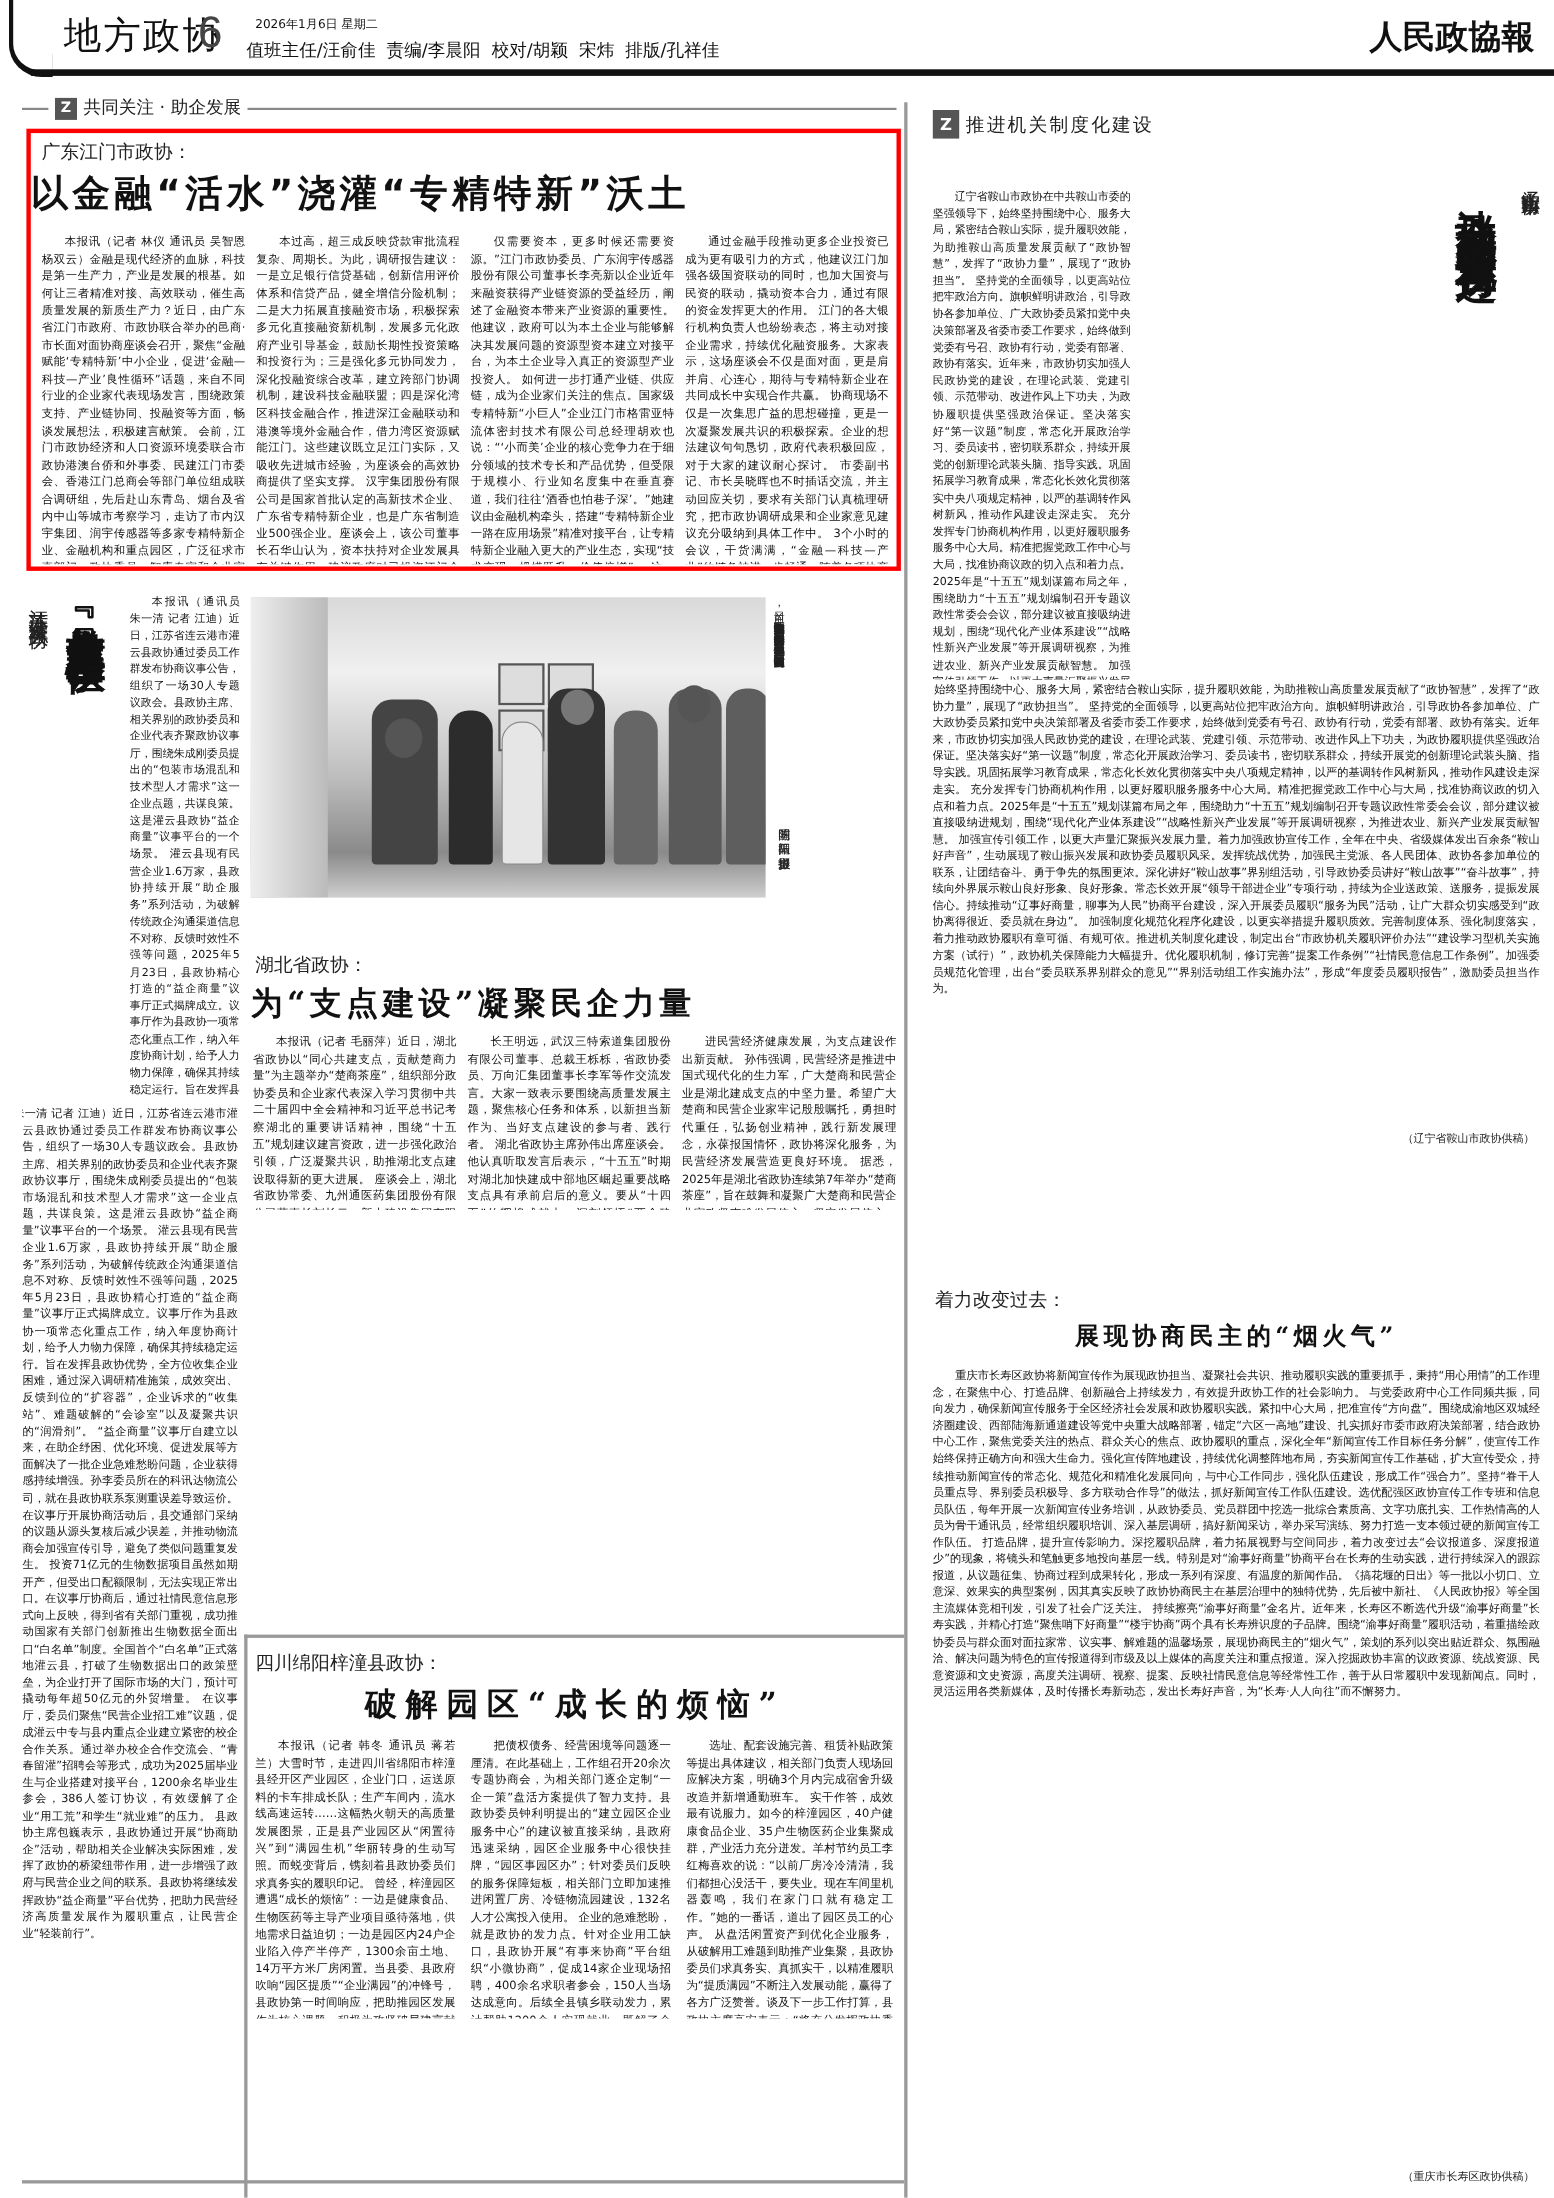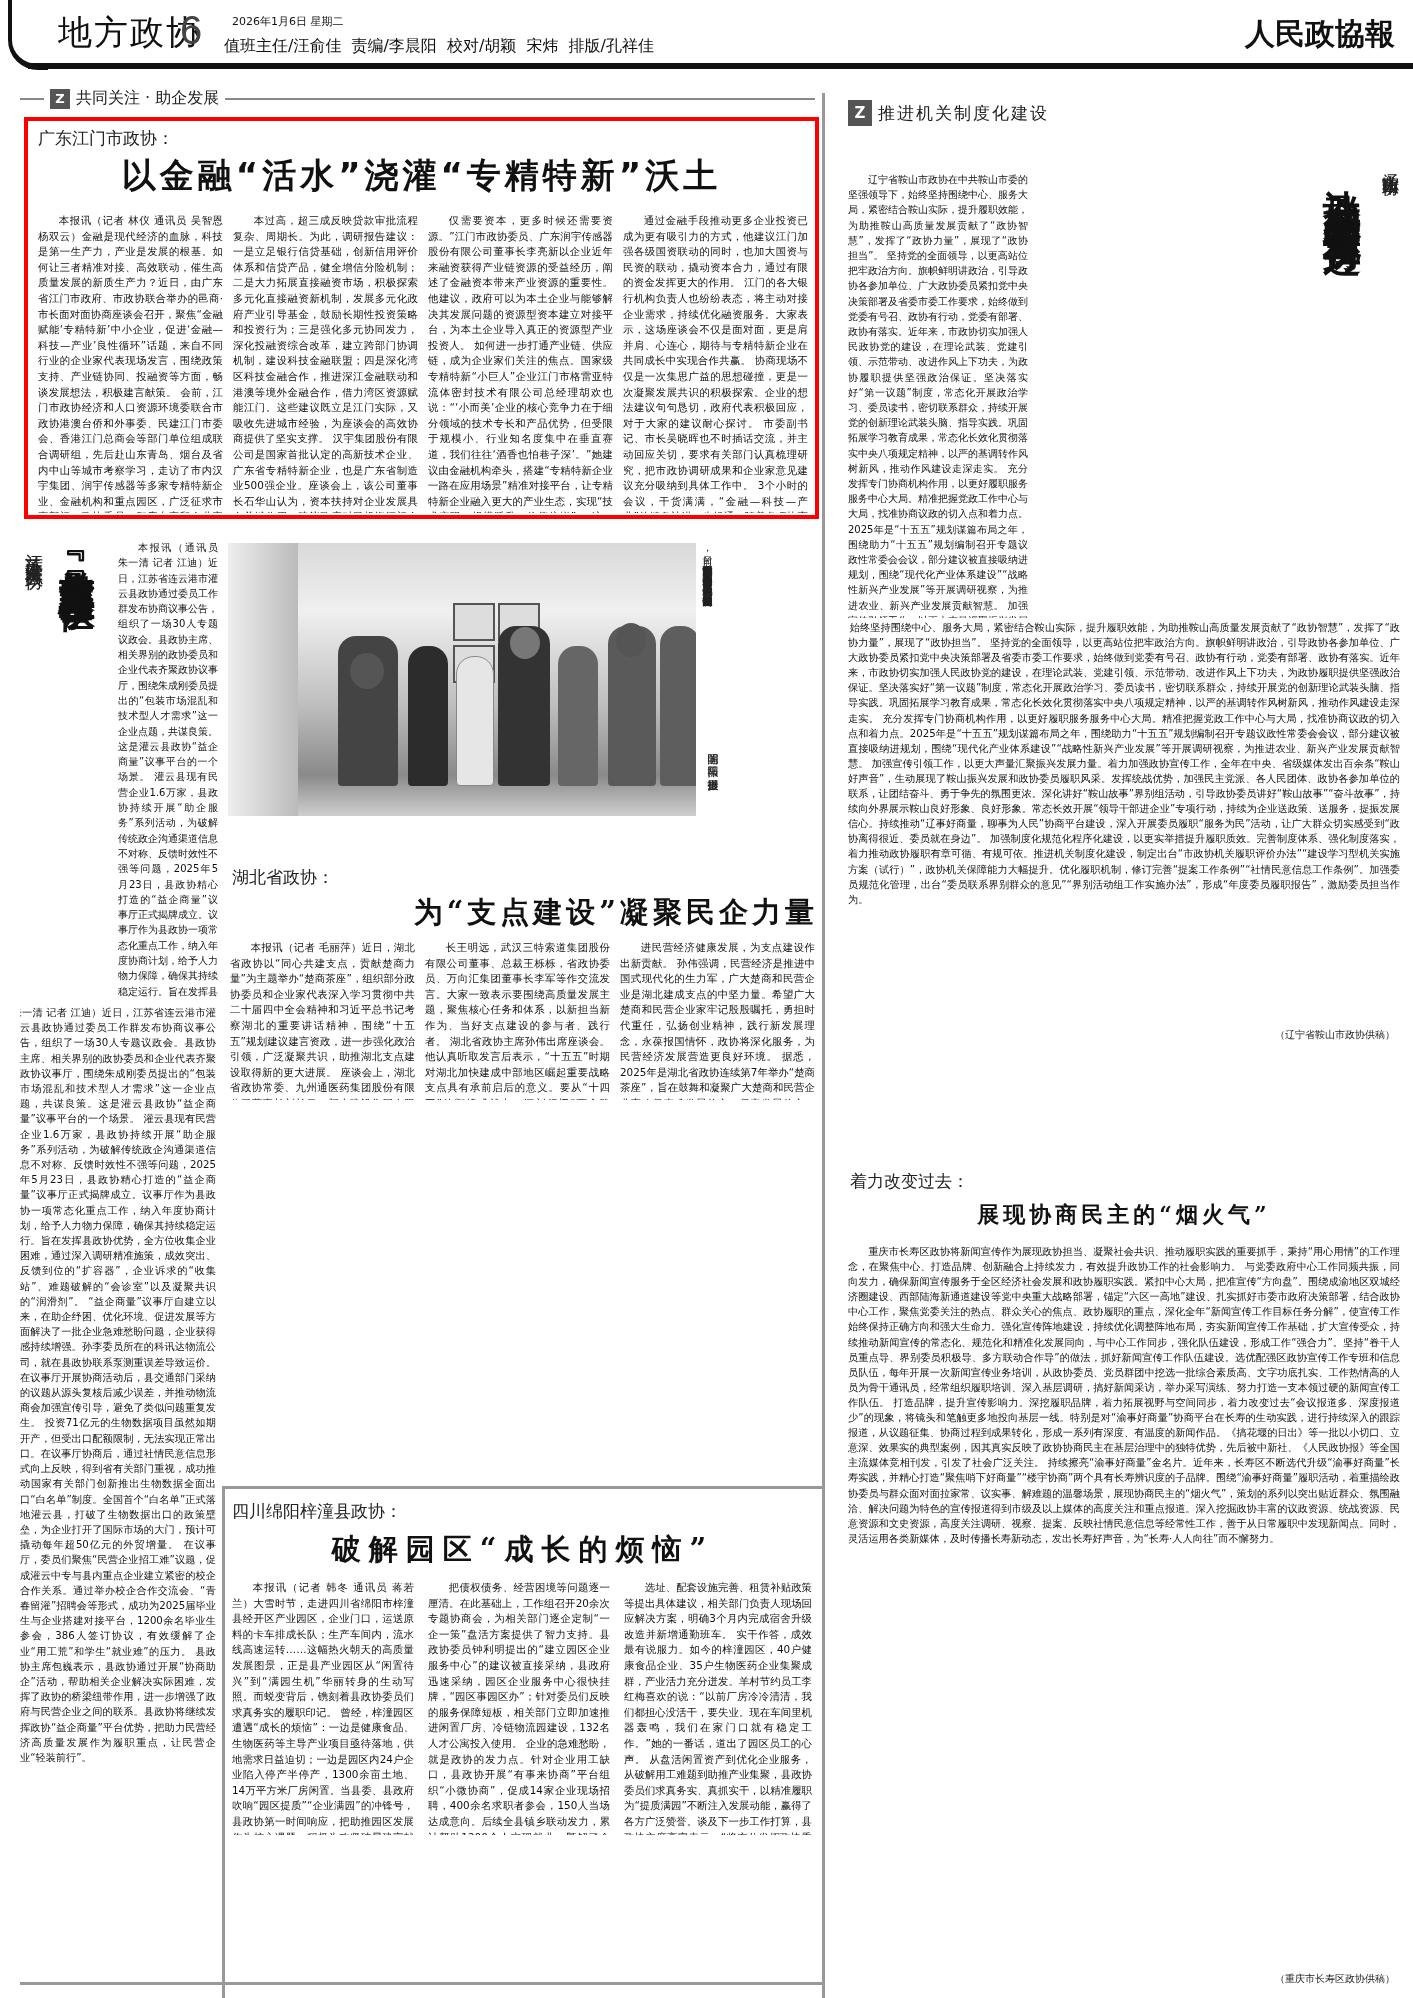--- a/index.html
+++ b/index.html
@@ -41,21 +41,21 @@
 
 <div class="abs sec-head" style="left:20px;top:88px;width:795px">
   <div class="sec-rule" style="flex:0 0 24px"></div>
   <div class="sec-z">Z</div>
   <span>共同关注 · 助企发展</span>
   <div class="sec-rule"></div>
 </div>
 
 <div class="abs redbox" style="left:24px;top:117px;width:795px;height:402px">
   <div class="abs kicker" style="left:10px;top:6px">广东江门市政协：</div>
-  <div class="abs headline" style="left:0;width:787px;top:32px;text-align:center;font-size:34px">以金融“活水”浇灌“专精特新”沃土</div>
+  <div class="abs headline" style="left:0;width:787px;top:32px;font-size:34px">以金融“活水”浇灌“专精特新”沃土</div>
   <div class="col" style="left:10px;top:92px;width:185px;height:300px">本报讯（记者 林仪 通讯员 吴智恩 杨双云）金融是现代经济的血脉，科技是第一生产力，产业是发展的根基。如何让三者精准对接、高效联动，催生高质量发展的新质生产力？近日，由广东省江门市政府、市政协联合举办的邑商·市长面对面协商座谈会召开，聚焦“金融赋能‘专精特新’中小企业，促进‘金融—科技—产业’良性循环”话题，来自不同行业的企业家代表现场发言，围绕政策支持、产业链协同、投融资等方面，畅谈发展想法，积极建言献策。 会前，江门市政协经济和人口资源环境委联合市政协港澳台侨和外事委、民建江门市委会、香港江门总商会等部门单位组成联合调研组，先后赴山东青岛、烟台及省内中山等城市考察学习，走访了市内汉宇集团、润宇传感器等多家专精特新企业、金融机构和重点园区，广泛征求市直部门、政协委员、智库专家和企业家的意见建议，最终形成翔实的调研报告。 调研中，超半数受访企业认为融资成</div>
   <div class="col" style="left:205px;top:92px;width:185px;height:300px">本过高，超三成反映贷款审批流程复杂、周期长。为此，调研报告建议：一是立足银行信贷基础，创新信用评价体系和信贷产品，健全增信分险机制；二是大力拓展直接融资市场，积极探索多元化直接融资新机制，发展多元化政府产业引导基金，鼓励长期性投资策略和投资行为；三是强化多元协同发力，深化投融资综合改革，建立跨部门协调机制，建设科技金融联盟；四是深化湾区科技金融合作，推进深江金融联动和港澳等境外金融合作，借力湾区资源赋能江门。这些建议既立足江门实际，又吸收先进城市经验，为座谈会的高效协商提供了坚实支撑。 汉宇集团股份有限公司是国家首批认定的高新技术企业、广东省专精特新企业，也是广东省制造业500强企业。座谈会上，该公司董事长石华山认为，资本扶持对企业发展具有关键作用，建议政府对已投资江门企业的基金，按每年已投金额补贴部分管理费，以增强资本投资江门的积极性。 “我们认为今天的产业投资，企业不</div>
   <div class="col" style="left:400px;top:92px;width:185px;height:300px">仅需要资本，更多时候还需要资源。”江门市政协委员、广东润宇传感器股份有限公司董事长李亮新以企业近年来融资获得产业链资源的受益经历，阐述了金融资本带来产业资源的重要性。他建议，政府可以为本土企业与能够解决其发展问题的资源型资本建立对接平台，为本土企业导入真正的资源型产业投资人。 如何进一步打通产业链、供应链，成为企业家们关注的焦点。国家级专精特新“小巨人”企业江门市格雷亚特流体密封技术有限公司总经理胡欢也说：“‘小而美’企业的核心竞争力在于细分领域的技术专长和产品优势，但受限于规模小、行业知名度集中在垂直赛道，我们往往‘酒香也怕巷子深’。”她建议由金融机构牵头，搭建“专精特新企业一路在应用场景”精准对接平台，让专精特新企业融入更大的产业生态，实现“技术变现、规模跃升、价值倍增”。 这一建议得到了达泰资本的赞同。达泰资本创始人和主管合伙人叶卫刚表示，相较于过去的传统招商引资模式，</div>
   <div class="col" style="left:595px;top:92px;width:185px;height:300px">通过金融手段推动更多企业投资已成为更有吸引力的方式，他建议江门加强各级国资联动的同时，也加大国资与民资的联动，撬动资本合力，通过有限的资金发挥更大的作用。 江门的各大银行机构负责人也纷纷表态，将主动对接企业需求，持续优化融资服务。大家表示，这场座谈会不仅是面对面，更是肩并肩、心连心，期待与专精特新企业在共同成长中实现合作共赢。 协商现场不仅是一次集思广益的思想碰撞，更是一次凝聚发展共识的积极探索。企业的想法建议句句恳切，政府代表积极回应，对于大家的建议耐心探讨。 市委副书记、市长吴晓晖也不时插话交流，并主动回应关切，要求有关部门认真梳理研究，把市政协调研成果和企业家意见建议充分吸纳到具体工作中。 3个小时的会议，干货满满，“金融—科技—产业”的链条被进一步畅通。随着各项协商成果逐步落地，金融活水将更精准地滴灌专精特新企业，为江门发展新质生产力注入源源不断的驱动动能。</div>
 </div>
 
 <div class="abs vrule" style="left:822px;top:93px;width:3px;height:1905px"></div>
 
 <div class="abs vtext" style="left:22px;top:540px;font-size:18px;color:#222;letter-spacing:2px">江苏连云港灌云县政协：</div>
 <div class="abs vtext headline-serif" style="left:56px;top:540px;font-size:36px;line-height:44px;letter-spacing:2px;height:460px">『益企商量』深植民企『议事忙』</div>
@@ -76,21 +76,21 @@
   <div class="head" style="left:282px;top:84px;width:30px;height:32px;background:#777"></div>
   <div class="person" style="left:330px;width:40px;height:140px;background:#666"></div>
   <div class="person" style="left:380px;width:48px;height:160px;background:#5a5a5a"></div>
   <div class="head" style="left:388px;top:80px;width:30px;height:34px"></div>
   <div class="person" style="left:432px;width:40px;height:160px;background:#5e5e5e"></div>
 </div>
 <div class="abs vtext" style="left:700px;top:548px;height:260px;font-size:10px;line-height:14px;color:#222">日前，广西壮族自治区钦州市政协主席黄晓南率宣讲团，深入钦州市政协委员企业开展党的二十届四中全会精神宣讲，并实地调研了解委员企业发展情况。图为调研组在钦州市中航科技有限公司调研。</div>
 <div class="abs vtext" style="left:704px;top:745px;font-size:11px;color:#222">陈国明 马振阳 摄影报道</div>
 
 <div class="abs kicker" style="left:232px;top:866px">湖北省政协：</div>
-<div class="abs headline-serif" style="left:228px;width:590px;top:893px;text-align:right;font-size:29px">为“支点建设”凝聚民企力量</div>
+<div class="abs headline-serif" style="left:228px;width:590px;top:893px;text-align:left;font-size:29px">为“支点建设”凝聚民企力量</div>
 <div class="col" style="left:230px;top:940px;width:185px;height:160px">本报讯（记者 毛丽萍）近日，湖北省政协以“同心共建支点，贡献楚商力量”为主题举办“楚商茶座”，组织部分政协委员和企业家代表深入学习贯彻中共二十届四中全会精神和习近平总书记考察湖北的重要讲话精神，围绕“十五五”规划建议建言资政，进一步强化政治引领，广泛凝聚共识，助推湖北支点建设取得新的更大进展。 座谈会上，湖北省政协常委、九州通医药集团股份有限公司董事长刘长云，新十建设集团有限公司董事长王建东，湖北光谷集团有限公司董事长万光战，湖北银科新材料股份有限公司董事</div>
 <div class="col" style="left:425px;top:940px;width:185px;height:160px">长王明远，武汉三特索道集团股份有限公司董事、总裁王栎栎，省政协委员、万向汇集团董事长李军等作交流发言。大家一致表示要围绕高质量发展主题，聚焦核心任务和体系，以新担当新作为、当好支点建设的参与者、践行者。 湖北省政协主席孙伟出席座谈会。他认真听取发言后表示，“十五五”时期对湖北加快建成中部地区崛起重要战略支点具有承前启后的意义。要从“十四五”的辉煌成就中，深刻领悟“两个确立”的决定性意义、坚决做到“两个维护”，牢牢把握战略机遇期，坚定不移促</div>
 <div class="col" style="left:620px;top:940px;width:195px;height:160px">进民营经济健康发展，为支点建设作出新贡献。 孙伟强调，民营经济是推进中国式现代化的生力军，广大楚商和民营企业是湖北建成支点的中坚力量。希望广大楚商和民营企业家牢记殷殷嘱托，勇担时代重任，弘扬创业精神，践行新发展理念，永葆报国情怀，政协将深化服务，为民营经济发展营造更良好环境。 据悉，2025年是湖北省政协连续第7年举办“楚商茶座”，旨在鼓舞和凝聚广大楚商和民营企业家攻坚克难发展信心，坚定发展信心、锐意开拓进取，共谋全省民营经济社会高质量发展良策。</div>
 
 <div class="abs grayframe" style="left:222px;top:1486px;width:600px;height:512px;border-right:none;border-bottom:none"></div>
 <div class="abs kicker" style="left:232px;top:1500px">四川绵阳梓潼县政协：</div>
 <div class="abs headline-serif" style="left:228px;width:590px;top:1530px;text-align:center;font-size:29px;letter-spacing:8px">破解园区“成长的烦恼”</div>
 <div class="col" style="left:232px;top:1580px;width:182px;height:255px">本报讯（记者 韩冬 通讯员 蒋若兰）大雪时节，走进四川省绵阳市梓潼县经开区产业园区，企业门口，运送原料的卡车排成长队；生产车间内，流水线高速运转……这幅热火朝天的高质量发展图景，正是县产业园区从“闲置待兴”到“满园生机”华丽转身的生动写照。而蜕变背后，镌刻着县政协委员们求真务实的履职印记。 曾经，梓潼园区遭遇“成长的烦恼”：一边是健康食品、生物医药等主导产业项目亟待落地，供地需求日益迫切；一边是园区内24户企业陷入停产半停产，1300余亩土地、14万平方米厂房闲置。当县委、县政府吹响“园区提质”“企业满园”的冲锋号，县政协第一时间响应，把助推园区发展作为核心课题，积极为攻坚破局建言献策。 靶向发力，必先摸清家底。县政协选派经验丰富的副主席牵头“盘活存量工作组”，委员们以“蹲点式”调研深入企业，与负责人面对面分析闲置成因，</div>
 <div class="col" style="left:428px;top:1580px;width:182px;height:255px">把债权债务、经营困境等问题逐一厘清。在此基础上，工作组召开20余次专题协商会，为相关部门逐企定制“一企一策”盘活方案提供了智力支持。县政协委员钟利明提出的“建立园区企业服务中心”的建议被直接采纳，县政府迅速采纳，园区企业服务中心很快挂牌，“园区事园区办”；针对委员们反映的服务保障短板，相关部门立即加速推进闲置厂房、冷链物流园建设，132名人才公寓投入使用。 企业的急难愁盼，就是政协的发力点。针对企业用工缺口，县政协开展“有事来协商”平台组织“小微协商”，促成14家企业现场招聘，400余名求职者参会，150人当场达成意向。后续全县镇乡联动发力，累计帮助1200余人实现就业，既解了企业“用工渴”，又圆了农民工“就业梦”，实现双向共赢。去年7月，针对园区企业员工反映强烈的住宿紧张、通勤不便等难题，县政协再次组织召开“小微协商”会，围绕宿舍扩建</div>
 <div class="col" style="left:624px;top:1580px;width:188px;height:255px">选址、配套设施完善、租赁补贴政策等提出具体建议，相关部门负责人现场回应解决方案，明确3个月内完成宿舍升级改造并新增通勤班车。 实干作答，成效最有说服力。如今的梓潼园区，40户健康食品企业、35户生物医药企业集聚成群，产业活力充分迸发。羊村节约员工李红梅喜欢的说：“以前厂房冷冷清清，我们都担心没活干，要失业。现在车间里机器轰鸣，我们在家门口就有稳定工作。”她的一番话，道出了园区员工的心声。 从盘活闲置资产到优化企业服务，从破解用工难题到助推产业集聚，县政协委员们求真务实、真抓实干，以精准履职为“提质满园”不断注入发展动能，赢得了各方广泛赞誉。谈及下一步工作打算，县政协主席高安表示：“将充分发挥政协委员的智力优势，围绕重点工作，深入基层开展调研，广泛凝聚共识，汇聚各方力量，为梓潼发展多建睿智之言、多献务实之策。”</div>

